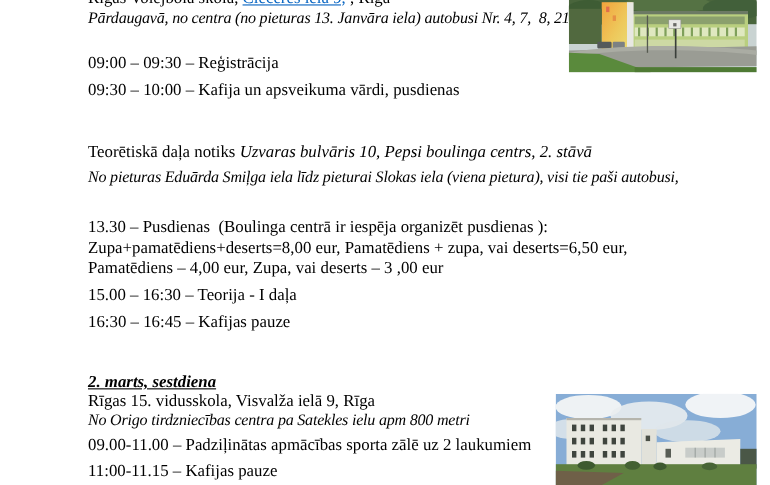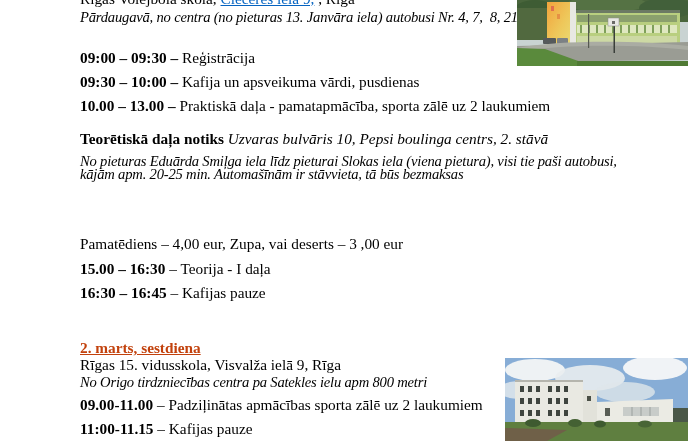--- a/index.html
+++ b/index.html
@@ -6,52 +6,52 @@
   .page{
     position:relative;
     width:700px;height:441px;
     background:#ffffff;
     overflow:hidden;
     font-family:"Liberation Serif","DejaVu Serif",serif;
     font-size:15.3px;
     color:#000;
   }
   .line{position:absolute;left:80px;white-space:pre;line-height:16px;}
-  .b{font-weight:bold;}
+  .b{font-weight:normal;}
   .i{font-style:italic;}
   .u{}
   .sm{font-size:14.6px;letter-spacing:-0.2px;}
   .link{color:#0563C1;text-decoration:underline;cursor:pointer;}
-  .day2head{color:#c2410c;font-weight:bold;text-decoration:underline;}
+  .day2head{color:#000000;font-weight:bold;text-decoration:underline;font-style:italic;}
   .photo{position:absolute;overflow:hidden;}
   .photo svg{display:block;}
 </style>
 </head>
 <body>
 
 <div class="page">
 
   <div class="line" style="top:-9px"><span class="u">Rīgas Volejbola skola, </span><span class="link">Cieceres iela 9,</span><span class="u"> , Rīga</span></div>
 
   <div class="line i sm" style="top:9px"><span>Pārdaugavā, no centra (no pieturas </span><span class="u">13. Janvāra iela</span><span>) autobusi Nr. 4, 7,  8, 21,</span></div>
 
 
   <div class="line" style="top:50px"><span class="b">09:00 – 09:30 –</span><span> Reģistrācija</span></div>
 
   <div class="line" style="top:74px"><span class="b">09:30 – 10:00 –</span><span> Kafija un apsveikuma vārdi, pusdienas</span></div>
 
-  <div class="line" style="top:98px"><span class="b">10.00 – 13.00 –</span><span> Praktiskā daļa - pamatapmācība, sporta zālē uz 2 laukumiem</span></div>
 
   <div class="line" style="top:131px"><span class="b">Teorētiskā daļa notiks </span><span class="i u">Uzvaras bulvāris 10, Pepsi boulinga centrs, 2. stāvā</span></div>
 
   <div class="line i sm" style="top:153px"><span>No pieturas Eduārda Smiļga iela līdz pieturai Slokas iela (viena pietura), visi tie paši autobusi,</span></div>
 
-  <div class="line i sm" style="top:166px"><span>kājām apm. 20-25 min. Automašīnām ir stāvvieta, tā būs bezmaksas</span></div>
 
+  <div class="line" style="top:199px"><span class="b">13.30 – Pusdienas</span><span>  (Boulinga centrā ir iespēja organizēt pusdienas ):</span></div>
 
+  <div class="line" style="top:218px"><span>Zupa+pamatēdiens+deserts=8,00 eur, Pamatēdiens + zupa, vai deserts=6,50 eur,</span></div>
 
   <div class="line" style="top:236px"><span>Pamatēdiens – 4,00 eur, Zupa, vai deserts – 3 ,00 eur</span></div>
 
   <div class="line" style="top:261px"><span class="b">15.00 – 16:30</span><span> – Teorija - I daļa</span></div>
 
   <div class="line" style="top:285px"><span class="b">16:30 – 16:45</span><span> – Kafijas pauze</span></div>
 
 
   <div class="line" style="top:340px"><span class="day2head">2. marts, sestdiena</span></div>
 

